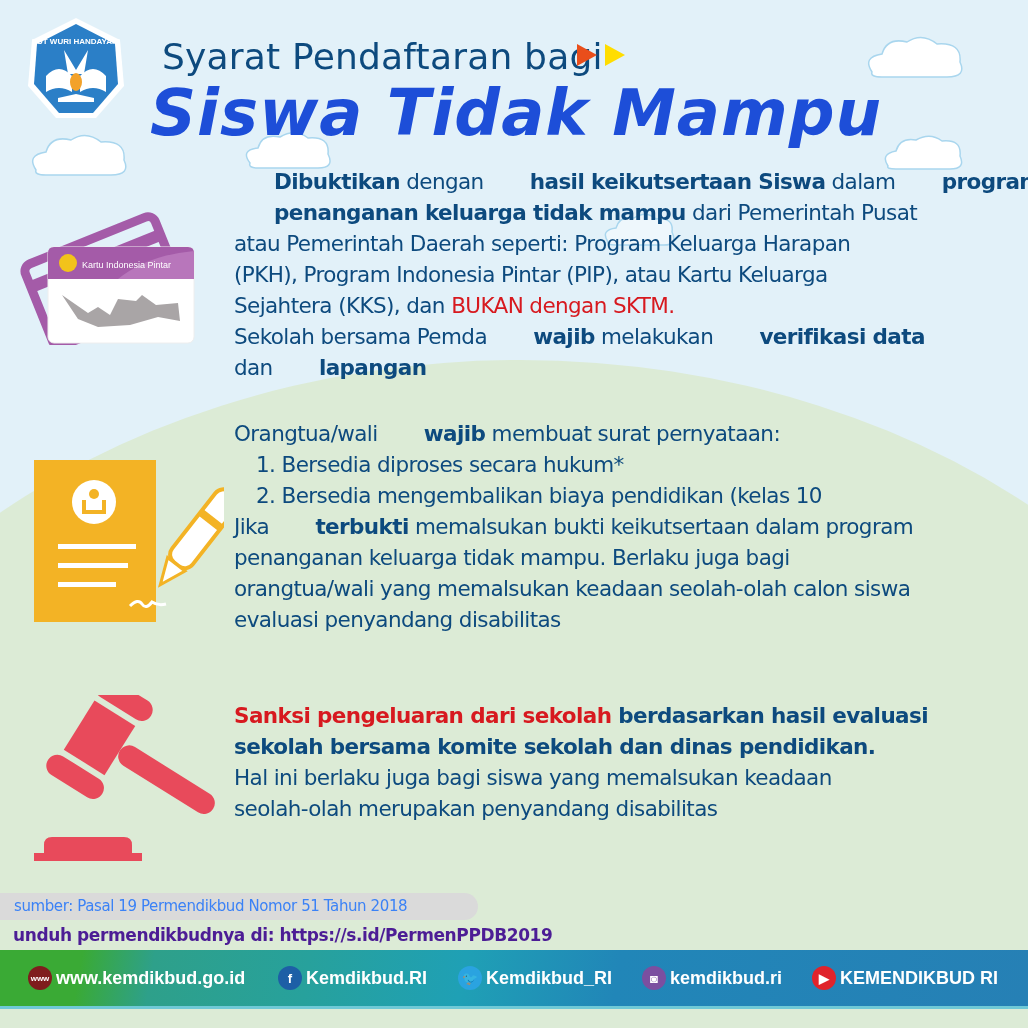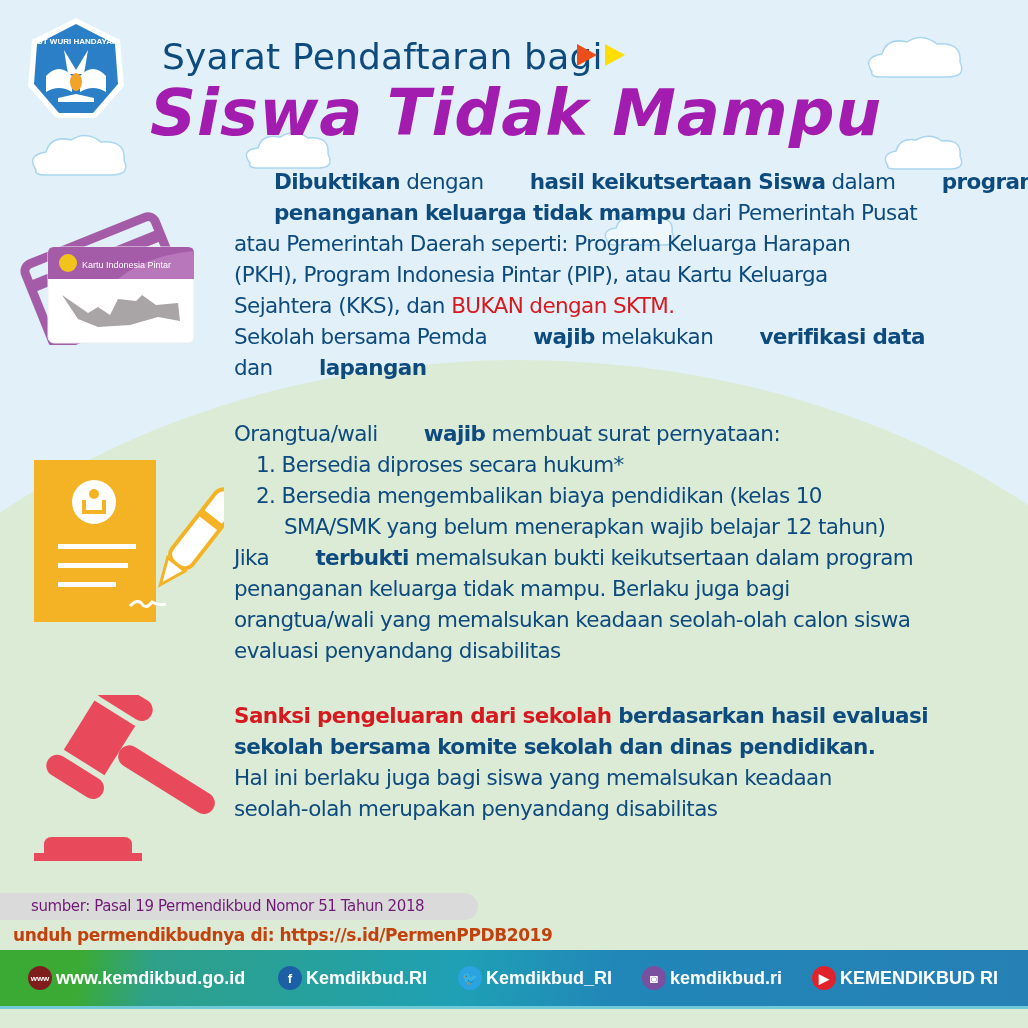--- a/index.html
+++ b/index.html
@@ -8,33 +8,33 @@
   .bg-sky { position: absolute; inset: 0; background: #e2f1f9; }
   .bg-hill { position: absolute; left: -260px; top: 360px; width: 1560px; height: 1200px;
              border-radius: 50%; background: #dcebd6; }
   .bg-hill2 { position: absolute; left: 0; top: 600px; width: 1028px; height: 428px; background: #dcebd6; }
   .cloud { position: absolute; }
   .abs { position: absolute; }
 
   .logo { left: 24px; top: 14px; width: 104px; height: 112px; }
   .title-small { left: 162px; top: 36px; font-size: 36px; color: #0d4a7e; letter-spacing: 0.2px; font-family: "DejaVu Sans", sans-serif; font-weight: normal; }
   .arrows { left: 575px; top: 42px; }
-  .title-big { left: 150px; top: 76px; font-size: 64px; font-weight: bold; font-style: italic; color: #a21caf; letter-spacing: 1px; font-family: "DejaVu Sans", sans-serif; }
+  .title-big { left: 150px; top: 76px; font-size: 64px; font-weight: bold; font-style: italic; color: #1d4ed8; letter-spacing: 1px; font-family: "DejaVu Sans", sans-serif; }
 
   .text-block { left: 234px; font-size: 21.5px; line-height: 31px; color: #0d4a7e; font-family: "DejaVu Sans", sans-serif; letter-spacing: -0.6px; }
   .text-block p { margin: 0; white-space: nowrap; }
   .b { font-weight: bold; margin-left: 40px; }
   .red { color: #d7191f; }
   .indent1 { padding-left: 22px; }
   .indent2 { padding-left: 50px; }
   .light { font-weight: normal; }
 
   .src-pill { left: 0; top: 893px; width: 478px; height: 27px; background: #dadada; border-radius: 0 14px 14px 0; }
-  .src-text { left: 31px; top: 897px; font-size: 15px; color: #701a75; font-family: "DejaVu Sans", sans-serif; letter-spacing: -0.4px; }
-  .unduh { left: 13px; top: 925px; font-size: 17px; color: #c2410c; font-weight: bold; font-family: "DejaVu Sans", sans-serif; letter-spacing: -0.4px; }
+  .src-text { left: 14px; top: 897px; font-size: 15px; color: #3b82f6; font-family: "DejaVu Sans", sans-serif; letter-spacing: -0.4px; }
+  .unduh { left: 13px; top: 925px; font-size: 17px; color: #4c1d95; font-weight: bold; font-family: "DejaVu Sans", sans-serif; letter-spacing: -0.4px; }
   .hashtag { right: 22px; top: 949px; font-size: 22px; color: #555; font-weight: bold; font-family: "DejaVu Sans", sans-serif; letter-spacing: -0.4px; }
 
   .footer-bar { left: 0; top: 950px; width: 1028px; height: 56px;
                 background: linear-gradient(100deg, #3aaa35 0%, #3aaa35 8%, #2ea08a 15%, #27a19c 30%, #1fa0b5 45%, #2186b8 60%, #2680b5 100%);
                 border-bottom: 3px solid #6fc9d6; }
   .footer-items { left: 0; top: 950px; width: 1028px; height: 56px; display: flex; align-items: center; justify-content: flex-start; gap: 0; }
   .fi { display: flex; align-items: center; color: #fff; font-weight: bold; font-size: 18px; font-family: "Liberation Sans", sans-serif; position: absolute; top: 16px; }
   .ic { width: 24px; height: 24px; border-radius: 50%; display: inline-flex; align-items: center; justify-content: center; margin-right: 4px; color: #fff; font-weight: bold; }
 </style>
 </head>
@@ -124,21 +124,20 @@
     <p><span>(PKH), Program Indonesia Pintar (PIP), atau Kartu Keluarga</span></p>
     <p><span>Sejahtera (KKS), dan </span><span class="red">BUKAN dengan SKTM.</span></p>
     <p><span>Sekolah bersama Pemda </span><span class="b">wajib</span><span> melakukan </span><span class="b">verifikasi data</span></p>
     <p><span>dan </span><span class="b">lapangan</span></p>
   </div>
 
 <div class="abs text-block" style="top:418px" id="s2">
     <p><span>Orangtua/wali </span><span class="b">wajib</span><span> membuat surat pernyataan:</span></p>
     <p class="indent1"><span>1. Bersedia diproses secara hukum*</span></p>
     <p class="indent1"><span>2. Bersedia mengembalikan biaya pendidikan (kelas 10</span></p>
-    <p class="indent2"><span>SMA/SMK yang belum menerapkan wajib belajar 12 tahun)</span></p>
     <p><span>Jika </span><span class="b">terbukti</span><span> memalsukan bukti keikutsertaan dalam program</span></p>
     <p><span>penanganan keluarga tidak mampu. Berlaku juga bagi</span></p>
     <p><span>orangtua/wali yang memalsukan keadaan seolah-olah calon siswa</span></p>
     <p><span>evaluasi penyandang disabilitas</span></p>
   </div>
 
 <div class="abs text-block" style="top:700px" id="s3">
     <p style="font-weight: 600;"><span class="red">Sanksi pengeluaran dari sekolah</span><span> berdasarkan hasil evaluasi</span></p>
     <p style="font-weight: 600;"><span>sekolah bersama komite sekolah dan dinas pendidikan.</span></p>
     <p><span class="light">Hal ini berlaku juga bagi siswa yang memalsukan keadaan</span></p>

